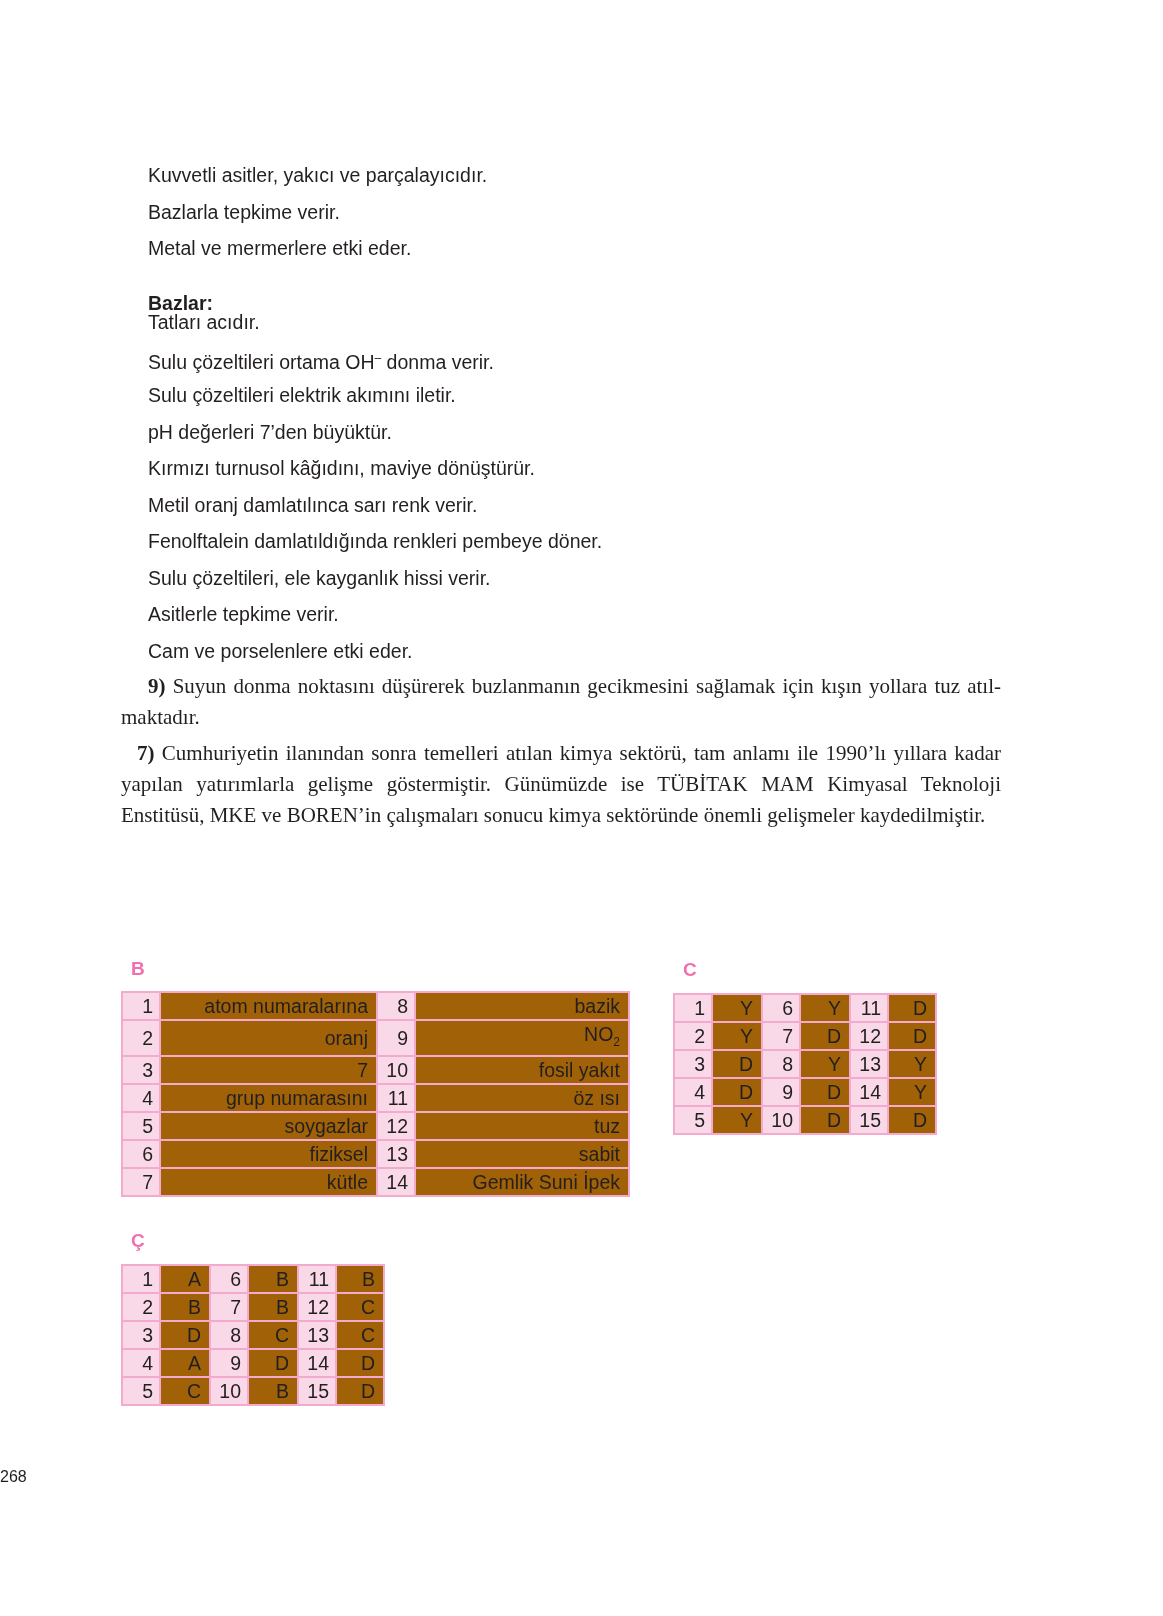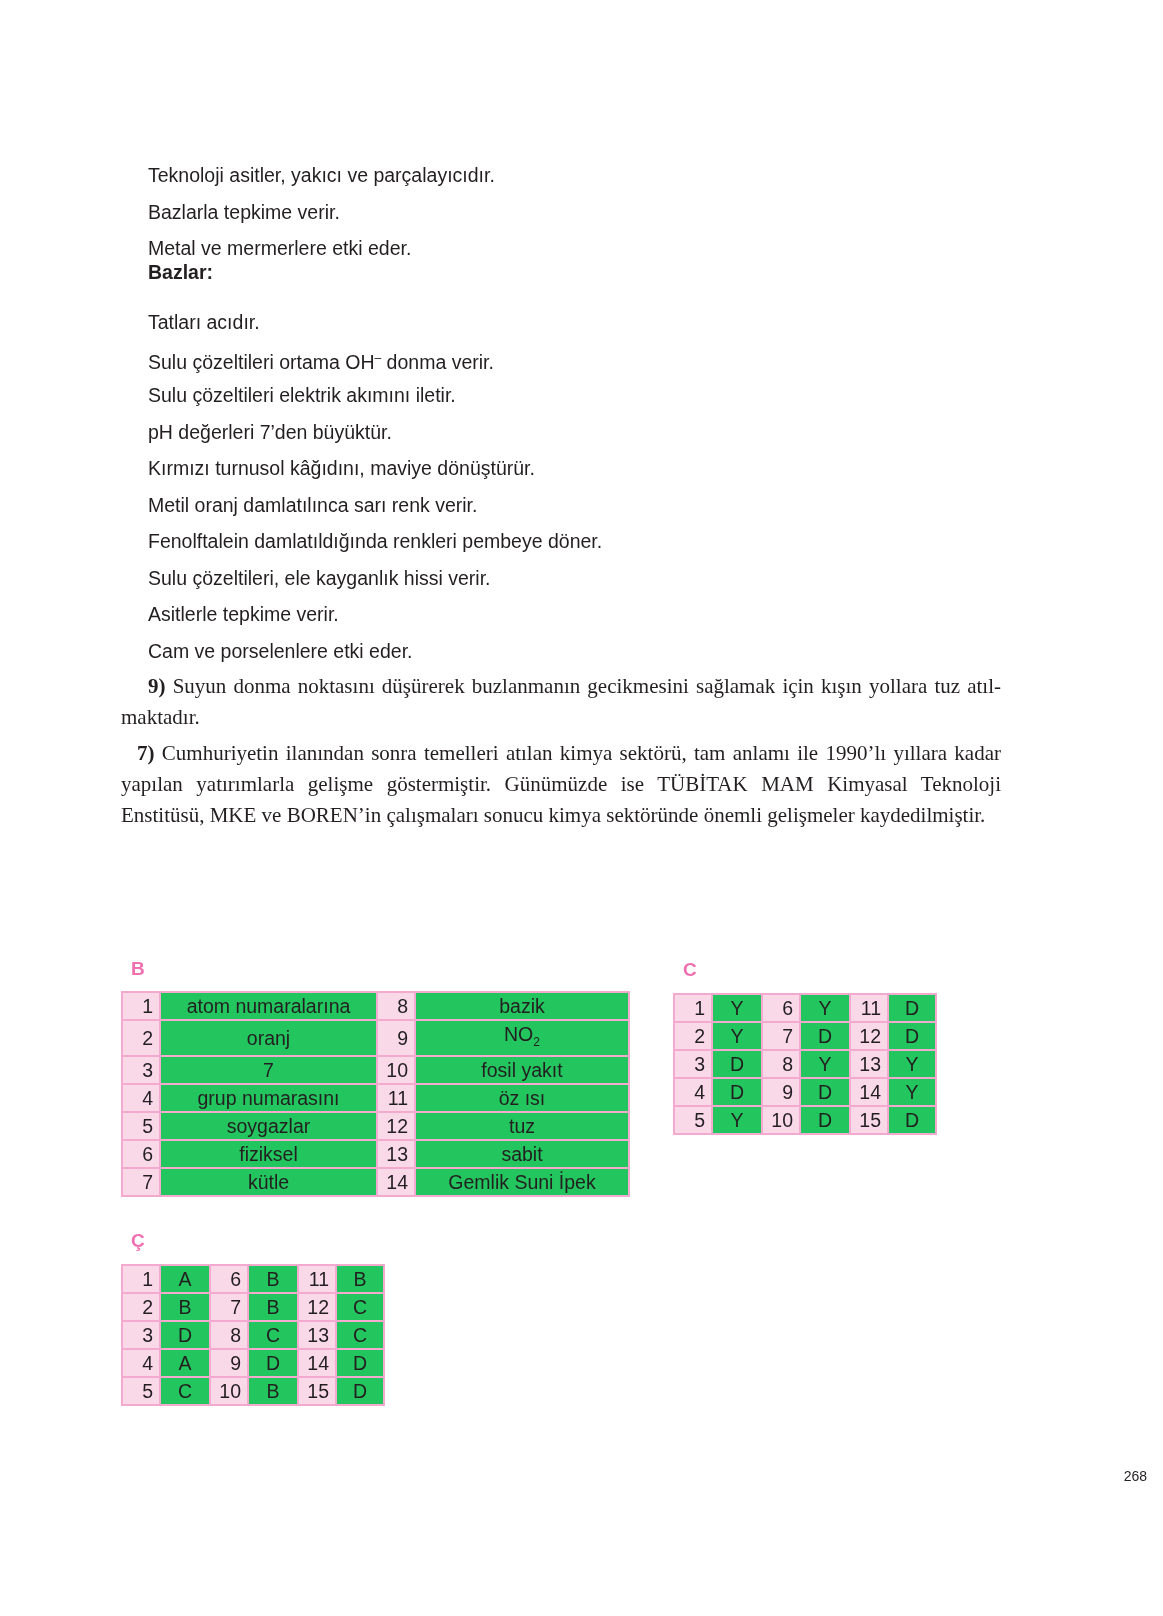--- a/index.html
+++ b/index.html
@@ -26,36 +26,35 @@
   table.key {
     position: absolute; border-collapse: collapse;
     font-size: 19.5px;
   }
   table.key td {
     border: 2px solid #f4a9cf; height: 26px; padding: 0 8px; line-height: 26px;
   }
   table.key td.num {
     background: #f9d9e8; text-align: right; padding: 0 6px 0 4px;
   }
-  table.key td.val { background: #22c55e; text-align: center; }
+  table.key td.val { background: #a16207; text-align: right; }
 
   .page-number {
-    position: absolute; left: 0; width: 1127px; top: 1468px; text-align: right;
-    font-size: 14px;
-    margin-left: 20px;
+    position: absolute; left: 0; width: 1127px; top: 1468px; text-align: left;
+    font-size: 16px;
   }
 </style>
 </head>
 <body>
 
-<div class="line" style="top:163px">Teknoloji asitler, yakıcı ve parçalayıcıdır.</div>
+<div class="line" style="top:163px">Kuvvetli asitler, yakıcı ve parçalayıcıdır.</div>
 <div class="line" style="top:200px">Bazlarla tepkime verir.</div>
 <div class="line" style="top:236px">Metal ve mermerlere etki eder.</div>
 
-<div class="line bold" style="top:260px">Bazlar:</div>
+<div class="line bold" style="top:291px">Bazlar:</div>
 <div class="line" style="top:310px">Tatları acıdır.</div>
 <div class="line" style="top:346px"><span>Sulu çözeltileri ortama OH</span><sup class="minus">–</sup><span> donma verir.</span></div>
 <div class="line" style="top:383px">Sulu çözeltileri elektrik akımını iletir.</div>
 <div class="line" style="top:420px">pH değerleri 7’den büyüktür.</div>
 <div class="line" style="top:456px">Kırmızı turnusol kâğıdını, maviye dönüştürür.</div>
 <div class="line" style="top:493px">Metil oranj damlatılınca sarı renk verir.</div>
 <div class="line" style="top:529px">Fenolftalein damlatıldığında renkleri pembeye döner.</div>
 <div class="line" style="top:566px">Sulu çözeltileri, ele kayganlık hissi verir.</div>
 <div class="line" style="top:602px">Asitlerle tepkime verir.</div>
 <div class="line" style="top:639px">Cam ve porselenlere etki eder.</div>

